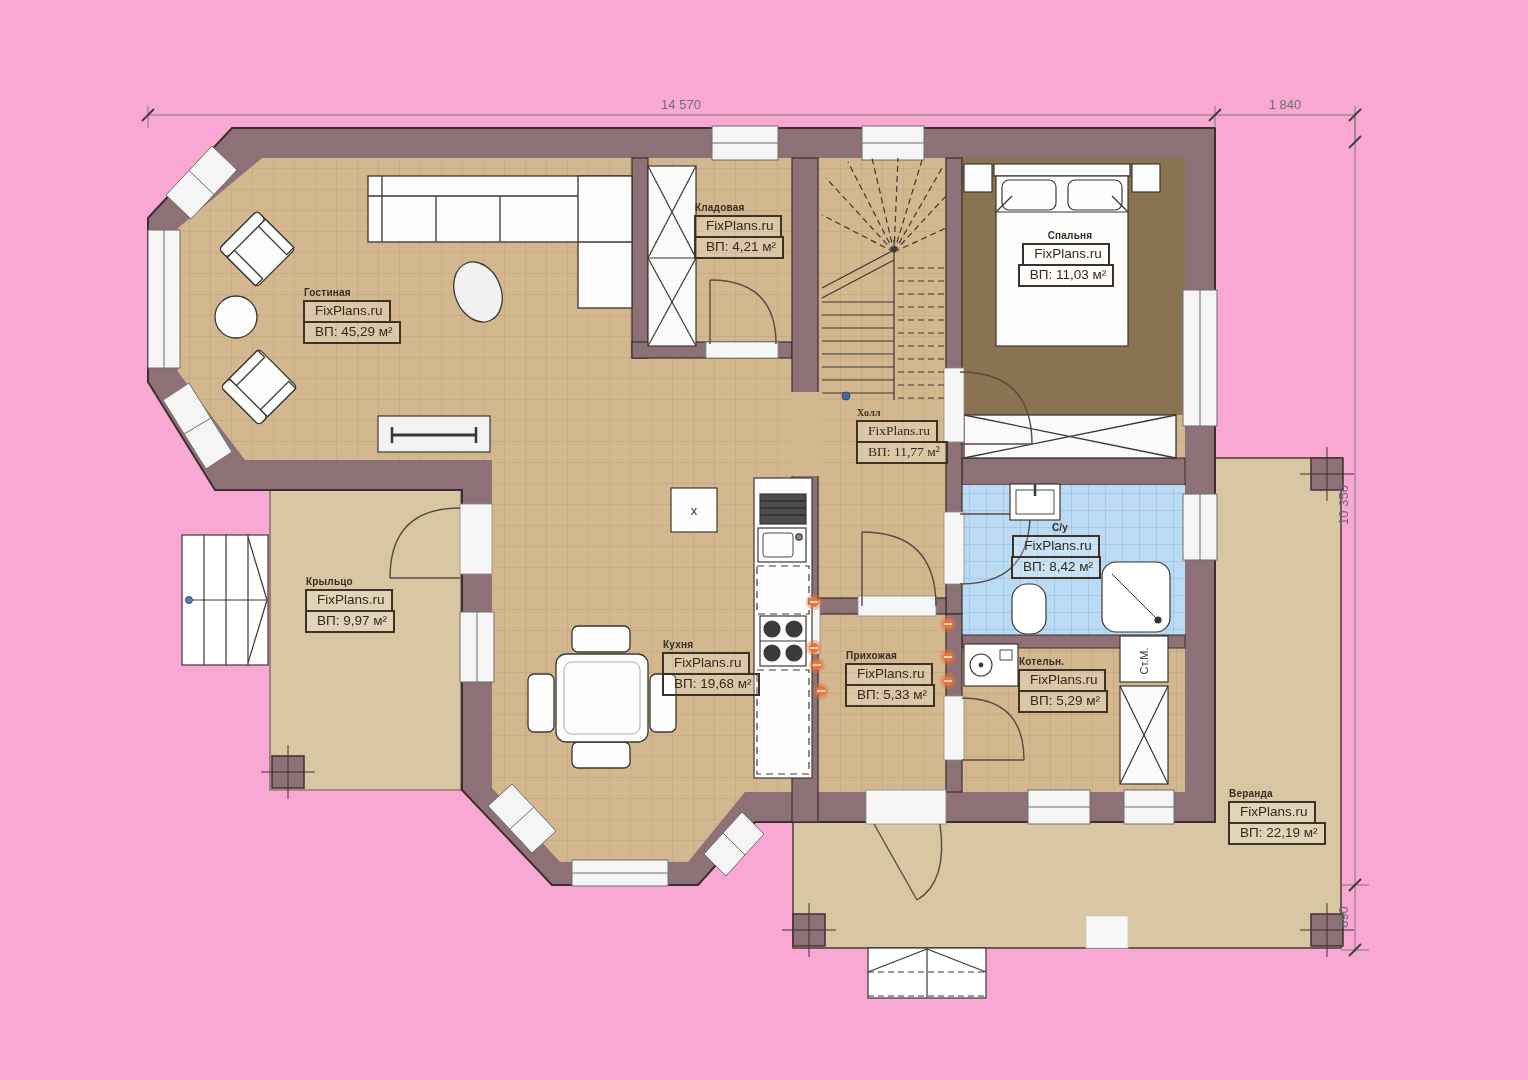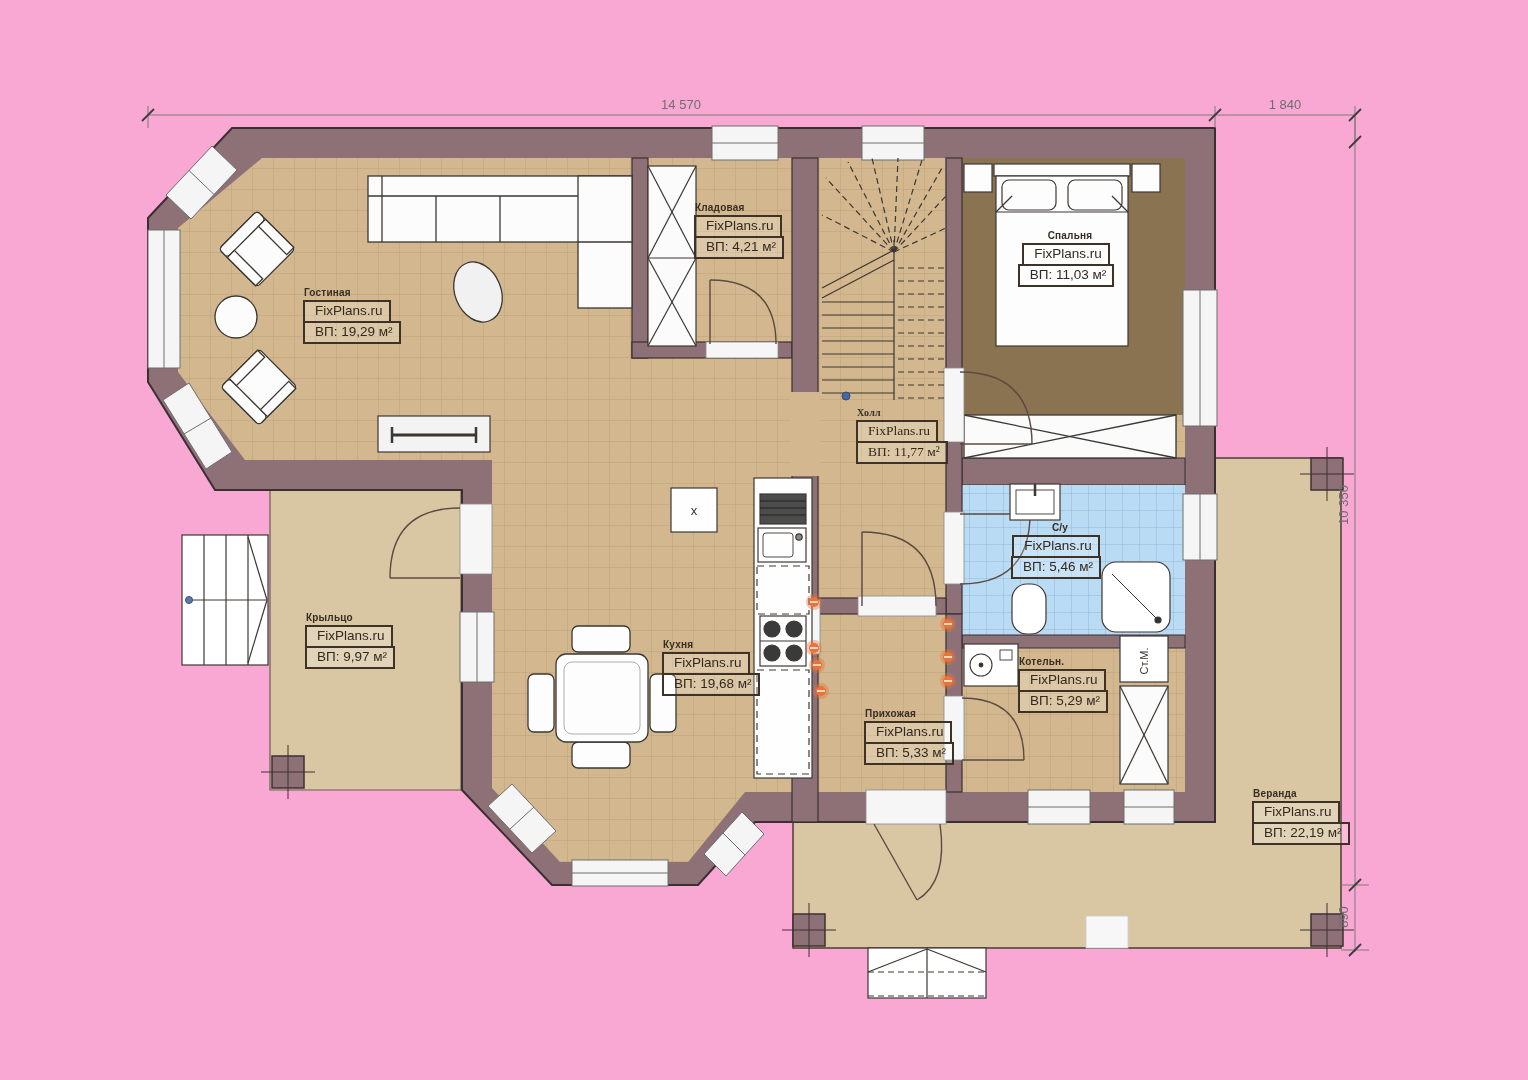--- a/index.html
+++ b/index.html
@@ -13,25 +13,25 @@
   .room-label .box{border:2px solid #3e3227;padding:0 6px 1px 10px;font-size:13.5px;
                    width:max-content;background:rgba(255,255,255,.22);line-height:1.35;color:#33291f;}
   .room-label .box + .box{margin-top:-2px;}
   .room-label.center{display:flex;flex-direction:column;align-items:center;}
   .room-label.center .rname{margin-left:8px;}
   .lbl-living  {left:303px;top:287px;}
   .lbl-storage {left:694px;top:202px;}
   .lbl-bedroom {left:1008px;top:230px;width:116px;}
   .lbl-hall    {left:856px;top:407px;font-family:Liberation Serif, serif;}
   .lbl-bath    {left:1004px;top:522px;width:104px;}
-  .lbl-porch   {left:305px;top:612px;}
+  .lbl-porch   {left:305px;top:576px;}
   .lbl-kitchen {left:662px;top:639px;}
-  .lbl-entry   {left:845px;top:708px;margin-left:19px;}
+  .lbl-entry   {left:845px;top:650px;}
   .lbl-boiler  {left:1018px;top:656px;}
-  .lbl-veranda {left:1228px;top:788px;margin-left:24px;}
+  .lbl-veranda {left:1228px;top:788px;}
 </style>
 </head>
 <body>
 
 <div class="canvas">
 
 <svg width="1528" height="1080" viewBox="0 0 1528 1080">
   <defs>
     <pattern id="tiles" width="21" height="21" patternUnits="userSpaceOnUse">
       <path d="M21 0H0V21" fill="none" stroke="#b59a72" stroke-width="1" opacity="0.8"></path>
@@ -358,41 +358,41 @@
     <text transform="translate(1348,917) rotate(-90)" text-anchor="middle">890</text>
   </g>
 
   <text x="694" y="515" text-anchor="middle" font-size="13" fill="#3a332c">x</text>
   <text transform="translate(1148,661) rotate(-90)" text-anchor="middle" font-size="11" fill="#3a332c">Ст.М.</text>
 </svg>
 
 <div class="room-label lbl-living">
   <div class="rname">Гостиная</div>
   <div class="box">FixPlans.ru</div>
-  <div class="box">ВП: 19,29 м²</div>
+  <div class="box">ВП: 45,29 м²</div>
 </div>
 <div class="room-label lbl-storage">
   <div class="rname">Кладовая</div>
   <div class="box">FixPlans.ru</div>
   <div class="box">ВП: 4,21 м²</div>
 </div>
 <div class="room-label lbl-bedroom center">
   <div class="rname">Спальня</div>
   <div class="box">FixPlans.ru</div>
   <div class="box">ВП: 11,03 м²</div>
 </div>
 <div class="room-label lbl-hall">
   <div class="rname">Холл</div>
   <div class="box">FixPlans.ru</div>
   <div class="box">ВП: 11,77 м²</div>
 </div>
 <div class="room-label lbl-bath center">
   <div class="rname">С/у</div>
   <div class="box">FixPlans.ru</div>
-  <div class="box">ВП: 5,46 м²</div>
+  <div class="box">ВП: 8,42 м²</div>
 </div>
 <div class="room-label lbl-porch">
   <div class="rname">Крыльцо</div>
   <div class="box">FixPlans.ru</div>
   <div class="box">ВП: 9,97 м²</div>
 </div>
 <div class="room-label lbl-kitchen">
   <div class="rname">Кухня</div>
   <div class="box">FixPlans.ru</div>
   <div class="box">ВП: 19,68 м²</div>

